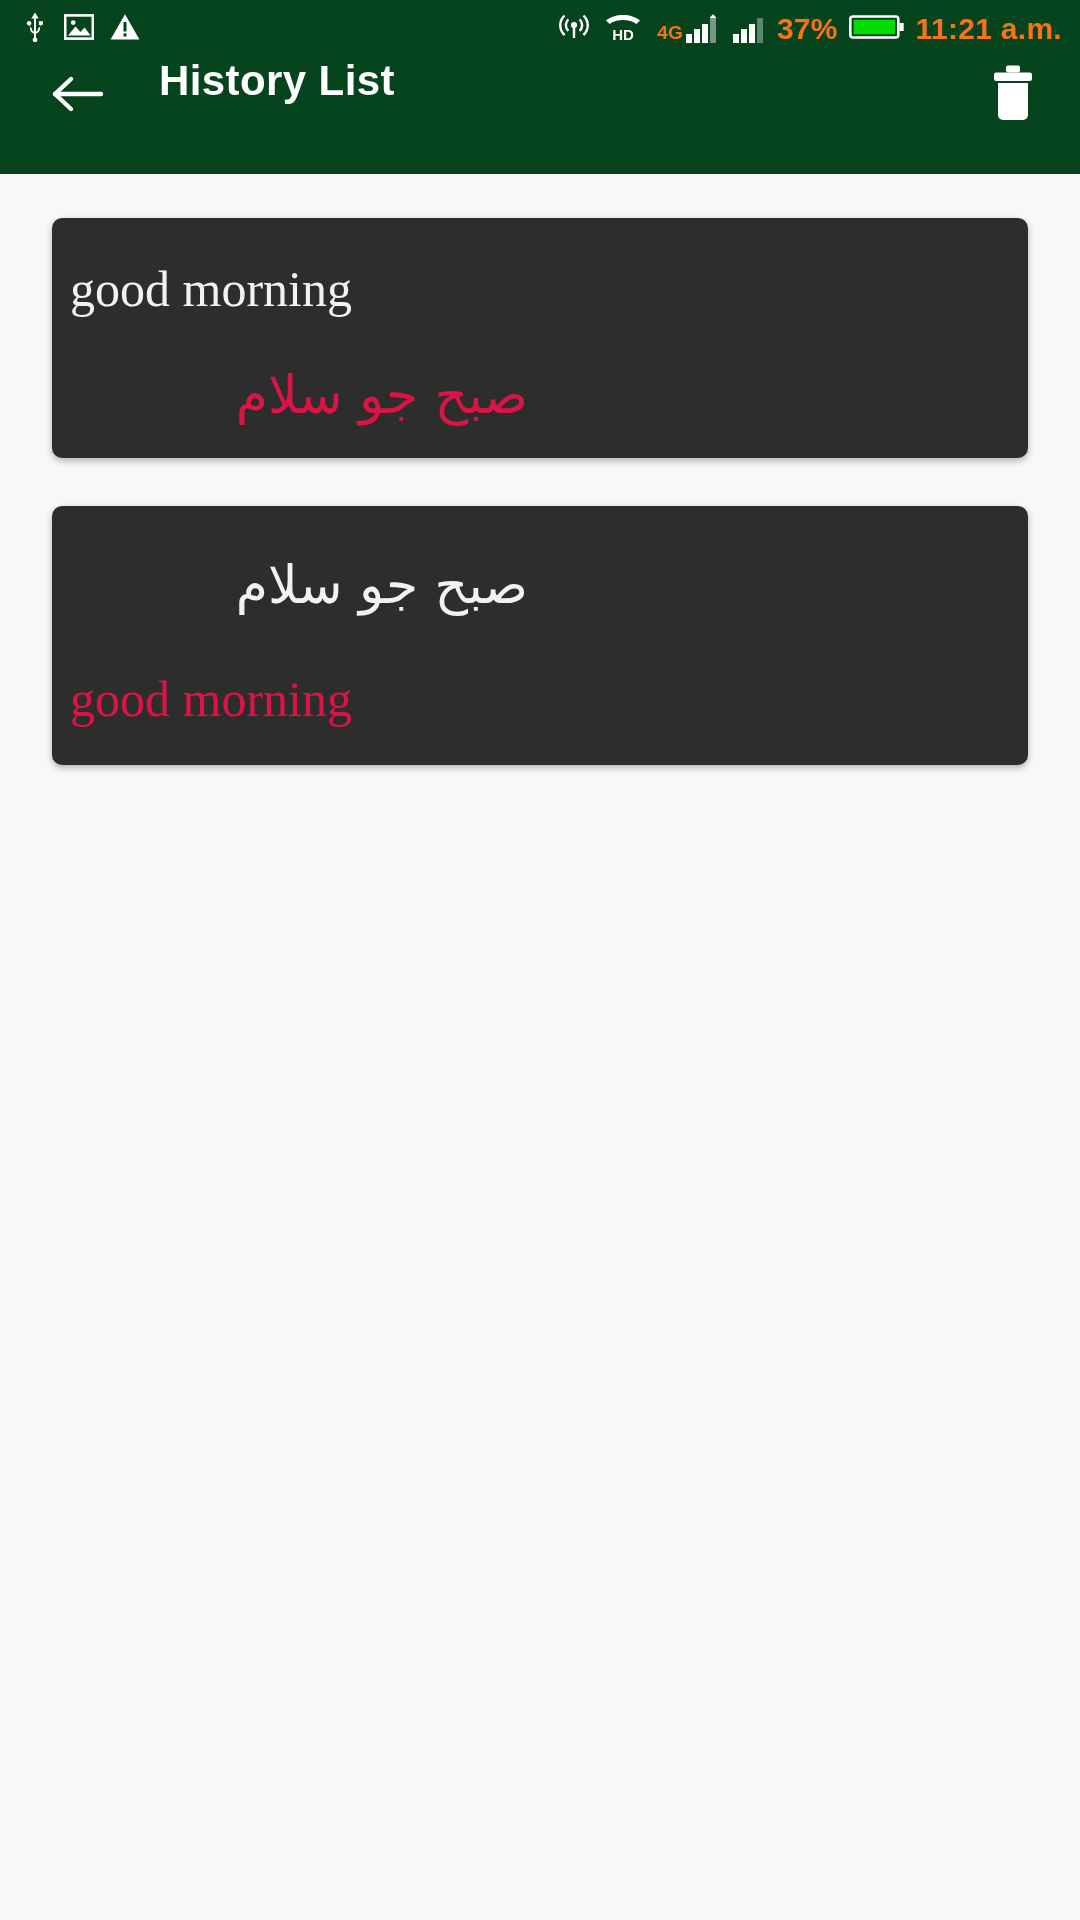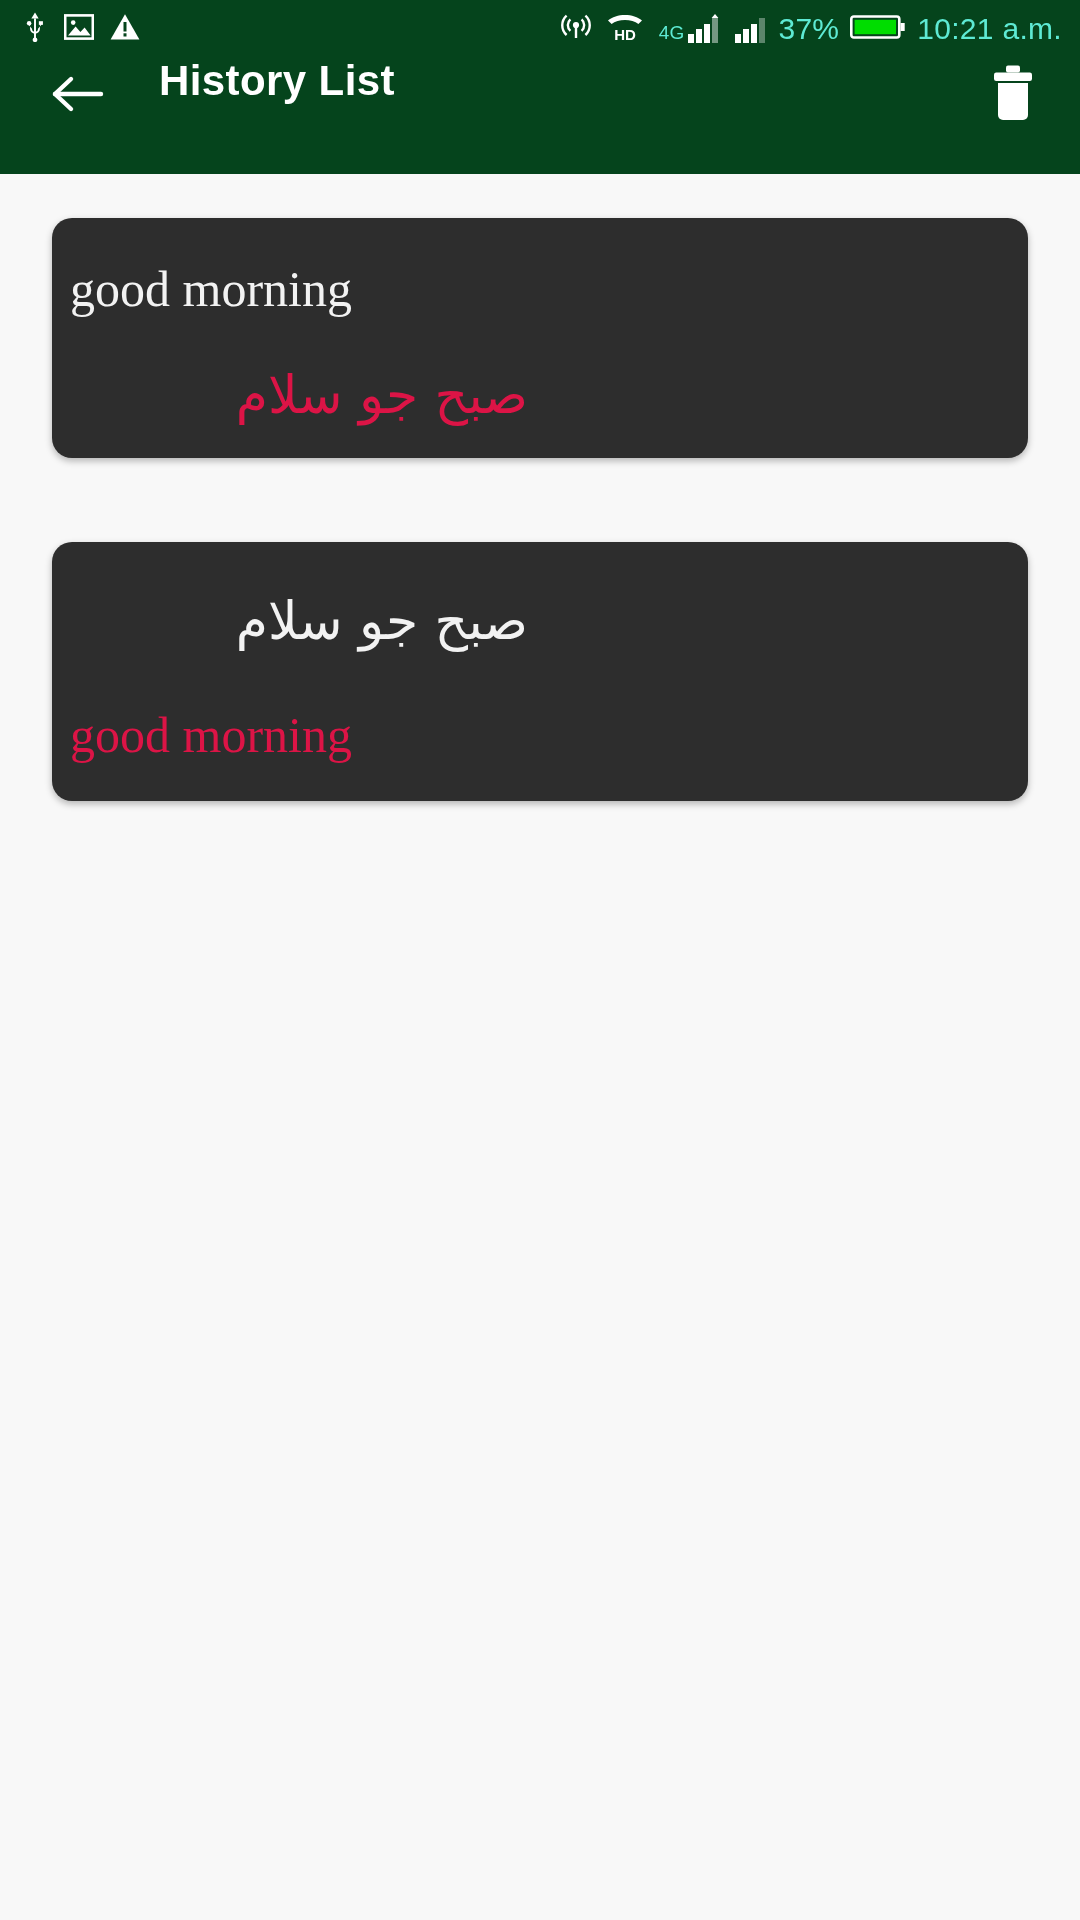--- a/index.html
+++ b/index.html
@@ -15,22 +15,22 @@
     height:57px; width:1080px;
     background:#05441c;
     display:flex; align-items:center;
     padding:0 18px 0 22px;
     color:#ffffff;
   }
   .sb-left{ display:flex; align-items:center; gap:16px; }
   .sb-right{ margin-left:auto; display:flex; align-items:center; gap:11px; }
   .sb-icon{ display:block; }
   .sb-text{
-    font-size:30px; font-weight:400; letter-spacing:.2px;
-    line-height:1; color:#5eead4; white-space:nowrap;
+    font-size:30px; font-weight:700; letter-spacing:.2px;
+    line-height:1; color:#f97316; white-space:nowrap;
     font-family:"Liberation Sans", sans-serif;
   }
   .sb-time{ font-size:30px; letter-spacing:.3px; }
   .netcluster{ display:flex; align-items:flex-end; gap:2px; }
   .tinylabel{ font-size:19px; line-height:1; padding-bottom:2px; }
 
   
   .appbar{
     height:117px; width:1080px;
     background:#05441c;
@@ -56,24 +56,24 @@
 
   
   .content{
     width:1080px;
     height:1746px;
     background:#f8f8f8;
     padding:44px 52px 0 52px;
   }
   .card{
     background:#2d2d2d;
-    border-radius:20px;
+    border-radius:10px;
     box-shadow:0 3px 7px rgba(0,0,0,.28);
     padding:24px 0 28px 0;
-    margin-bottom:84px;
+    margin-bottom:48px;
   }
   .line{
     padding:0 18px;
     line-height:1.35;
     white-space:pre-wrap;
     word-wrap:break-word;
   }
   .line-latin{
     font-family:"Liberation Serif", "DejaVu Serif", serif;
     font-size:50px;
@@ -174,21 +174,21 @@
     <span class="sb-text">37%</span>
 
     <span class="sb-icon">
       <svg width="56" height="30" viewBox="0 0 56 30">
         <rect x="1.3" y="4.5" width="48" height="21" rx="2.5" fill="none" stroke="#ffffff" stroke-width="2.6"></rect>
         <rect x="4.6" y="7.8" width="41.4" height="14.4" fill="#00dd00"></rect>
         <rect x="50.5" y="11" width="4.2" height="8" fill="#ffffff"></rect>
       </svg>
     </span>
 
-    <span class="sb-text sb-time">10:21 a.m.</span>
+    <span class="sb-text sb-time">11:21 a.m.</span>
   </div>
 </div>
 
 <div class="appbar">
 
   <button class="iconbtn">
     <svg width="56" height="46" viewBox="0 0 56 46" fill="none" stroke="#ffffff" stroke-width="4.4" stroke-linecap="round" stroke-linejoin="round">
       <path d="M52 23 H6"></path>
       <path d="M22 8 L6 23 L22 38"></path>
     </svg>

